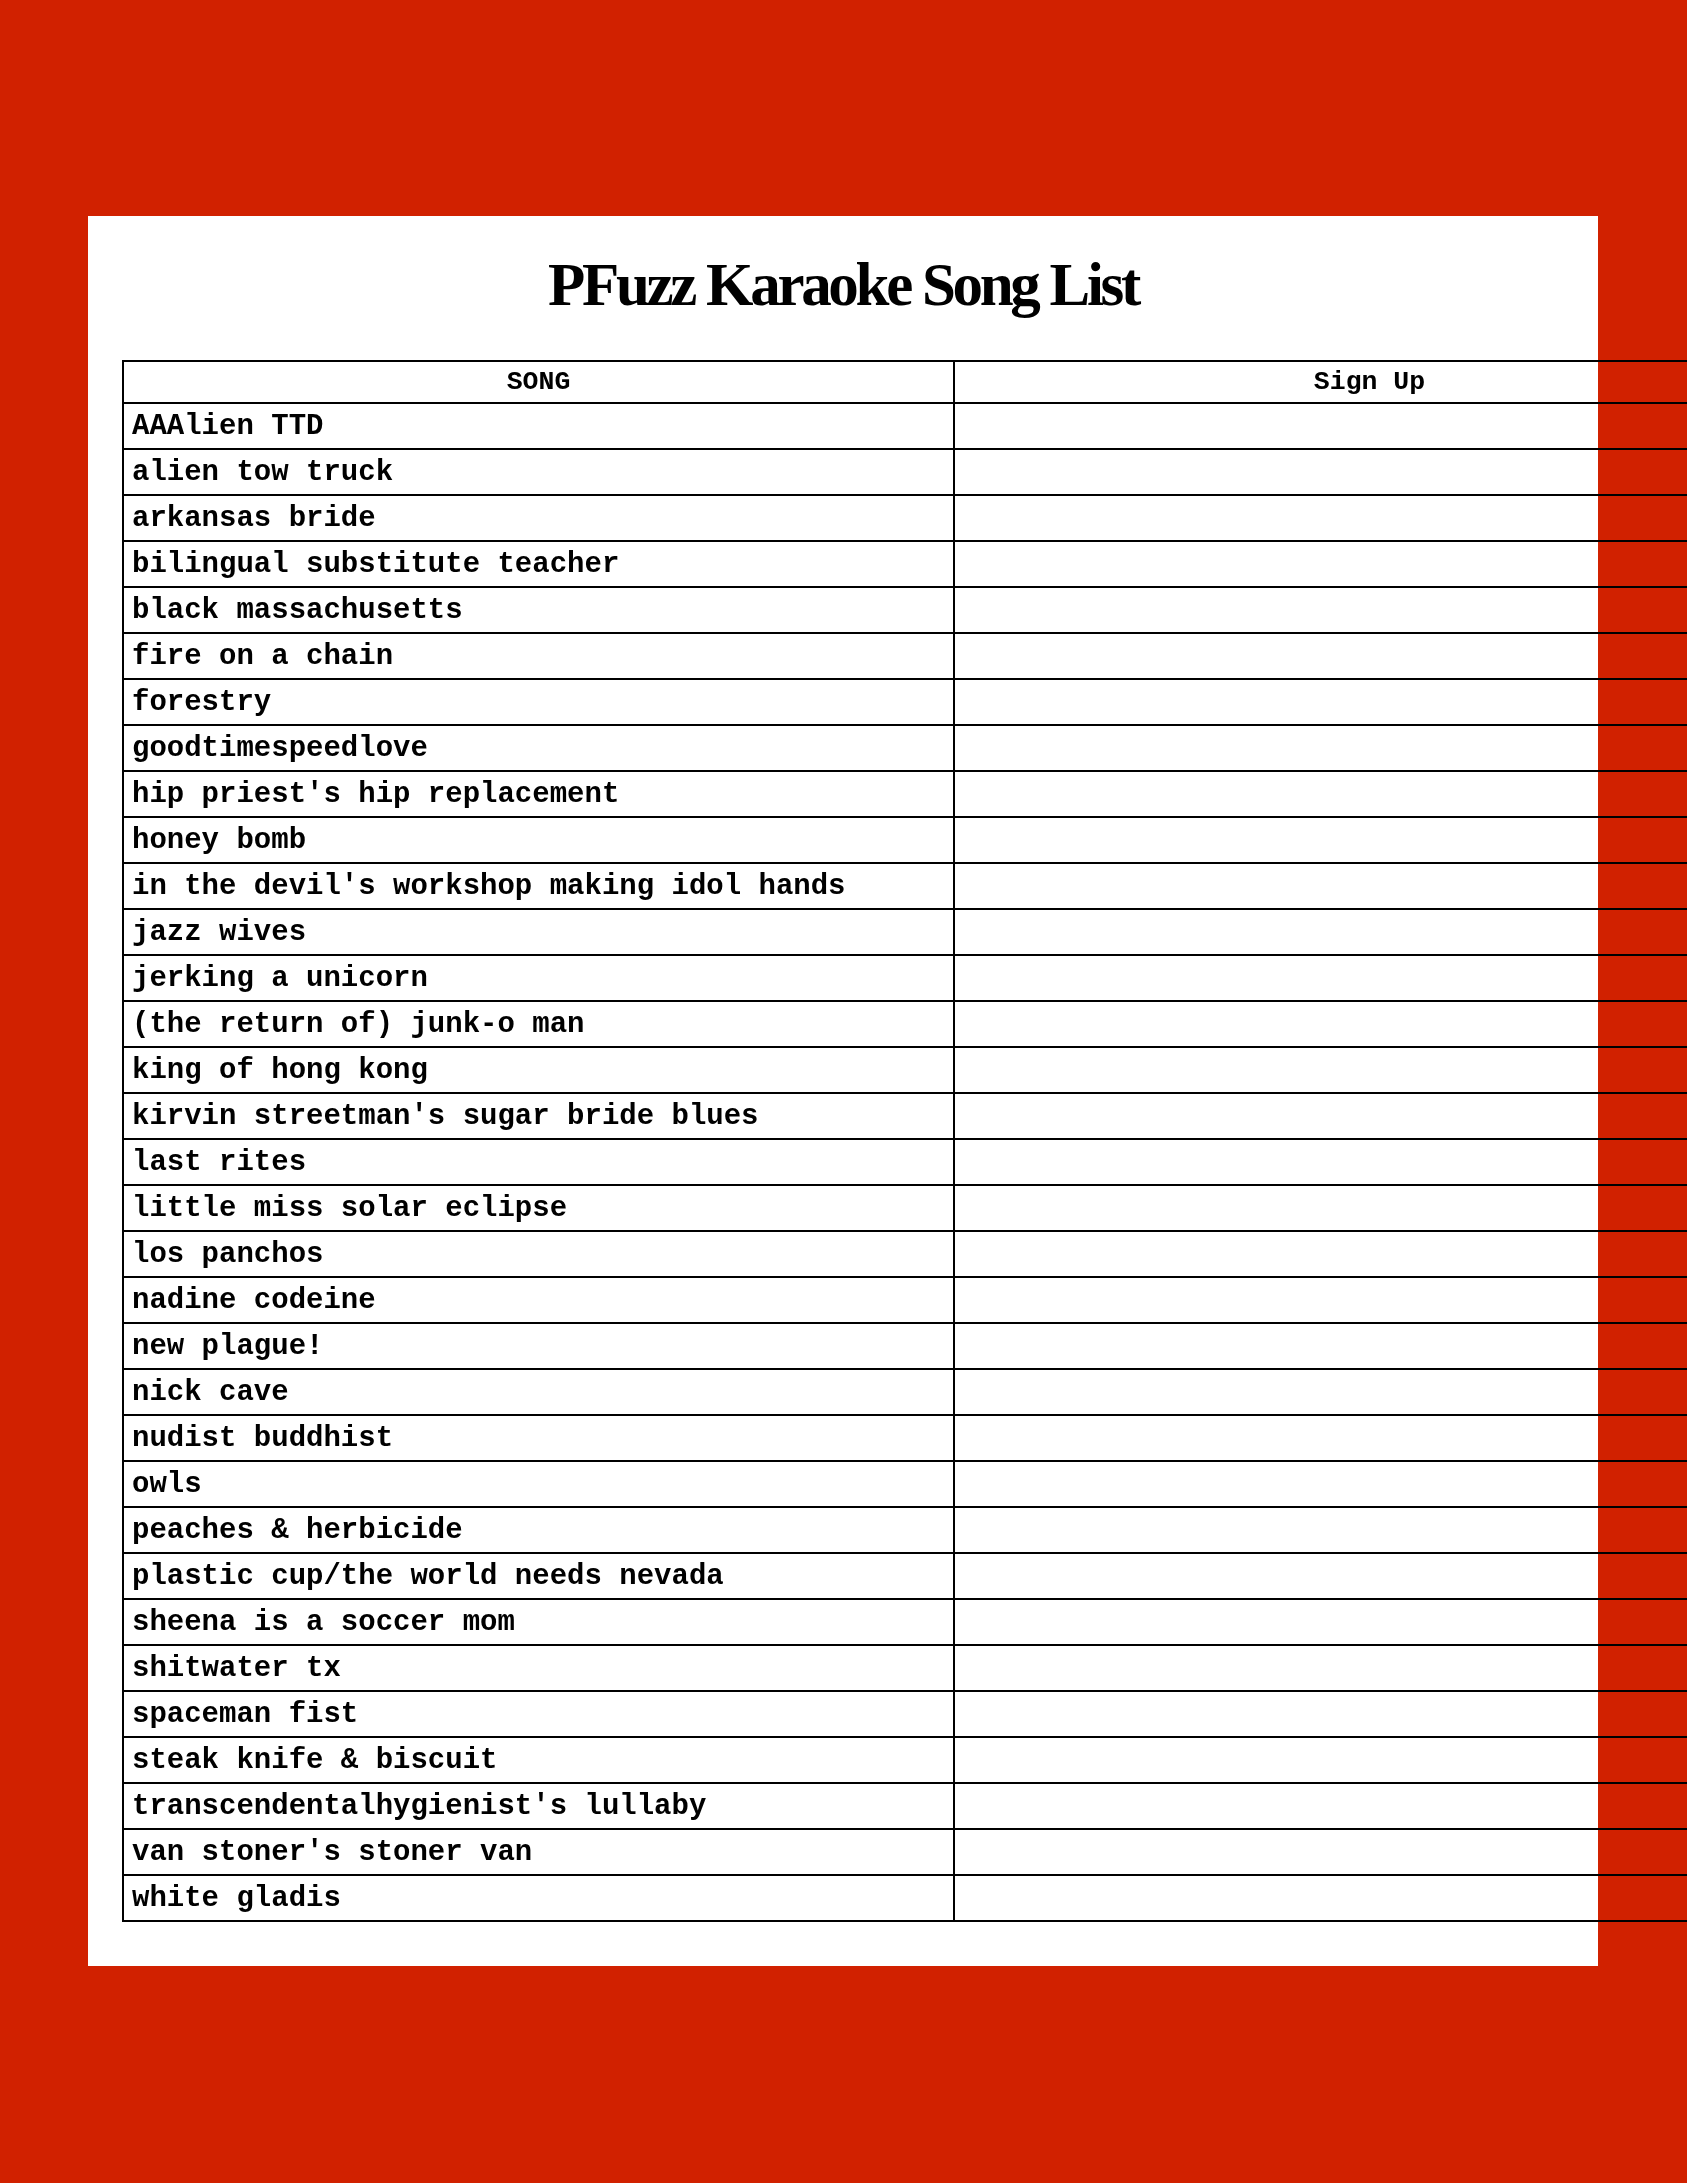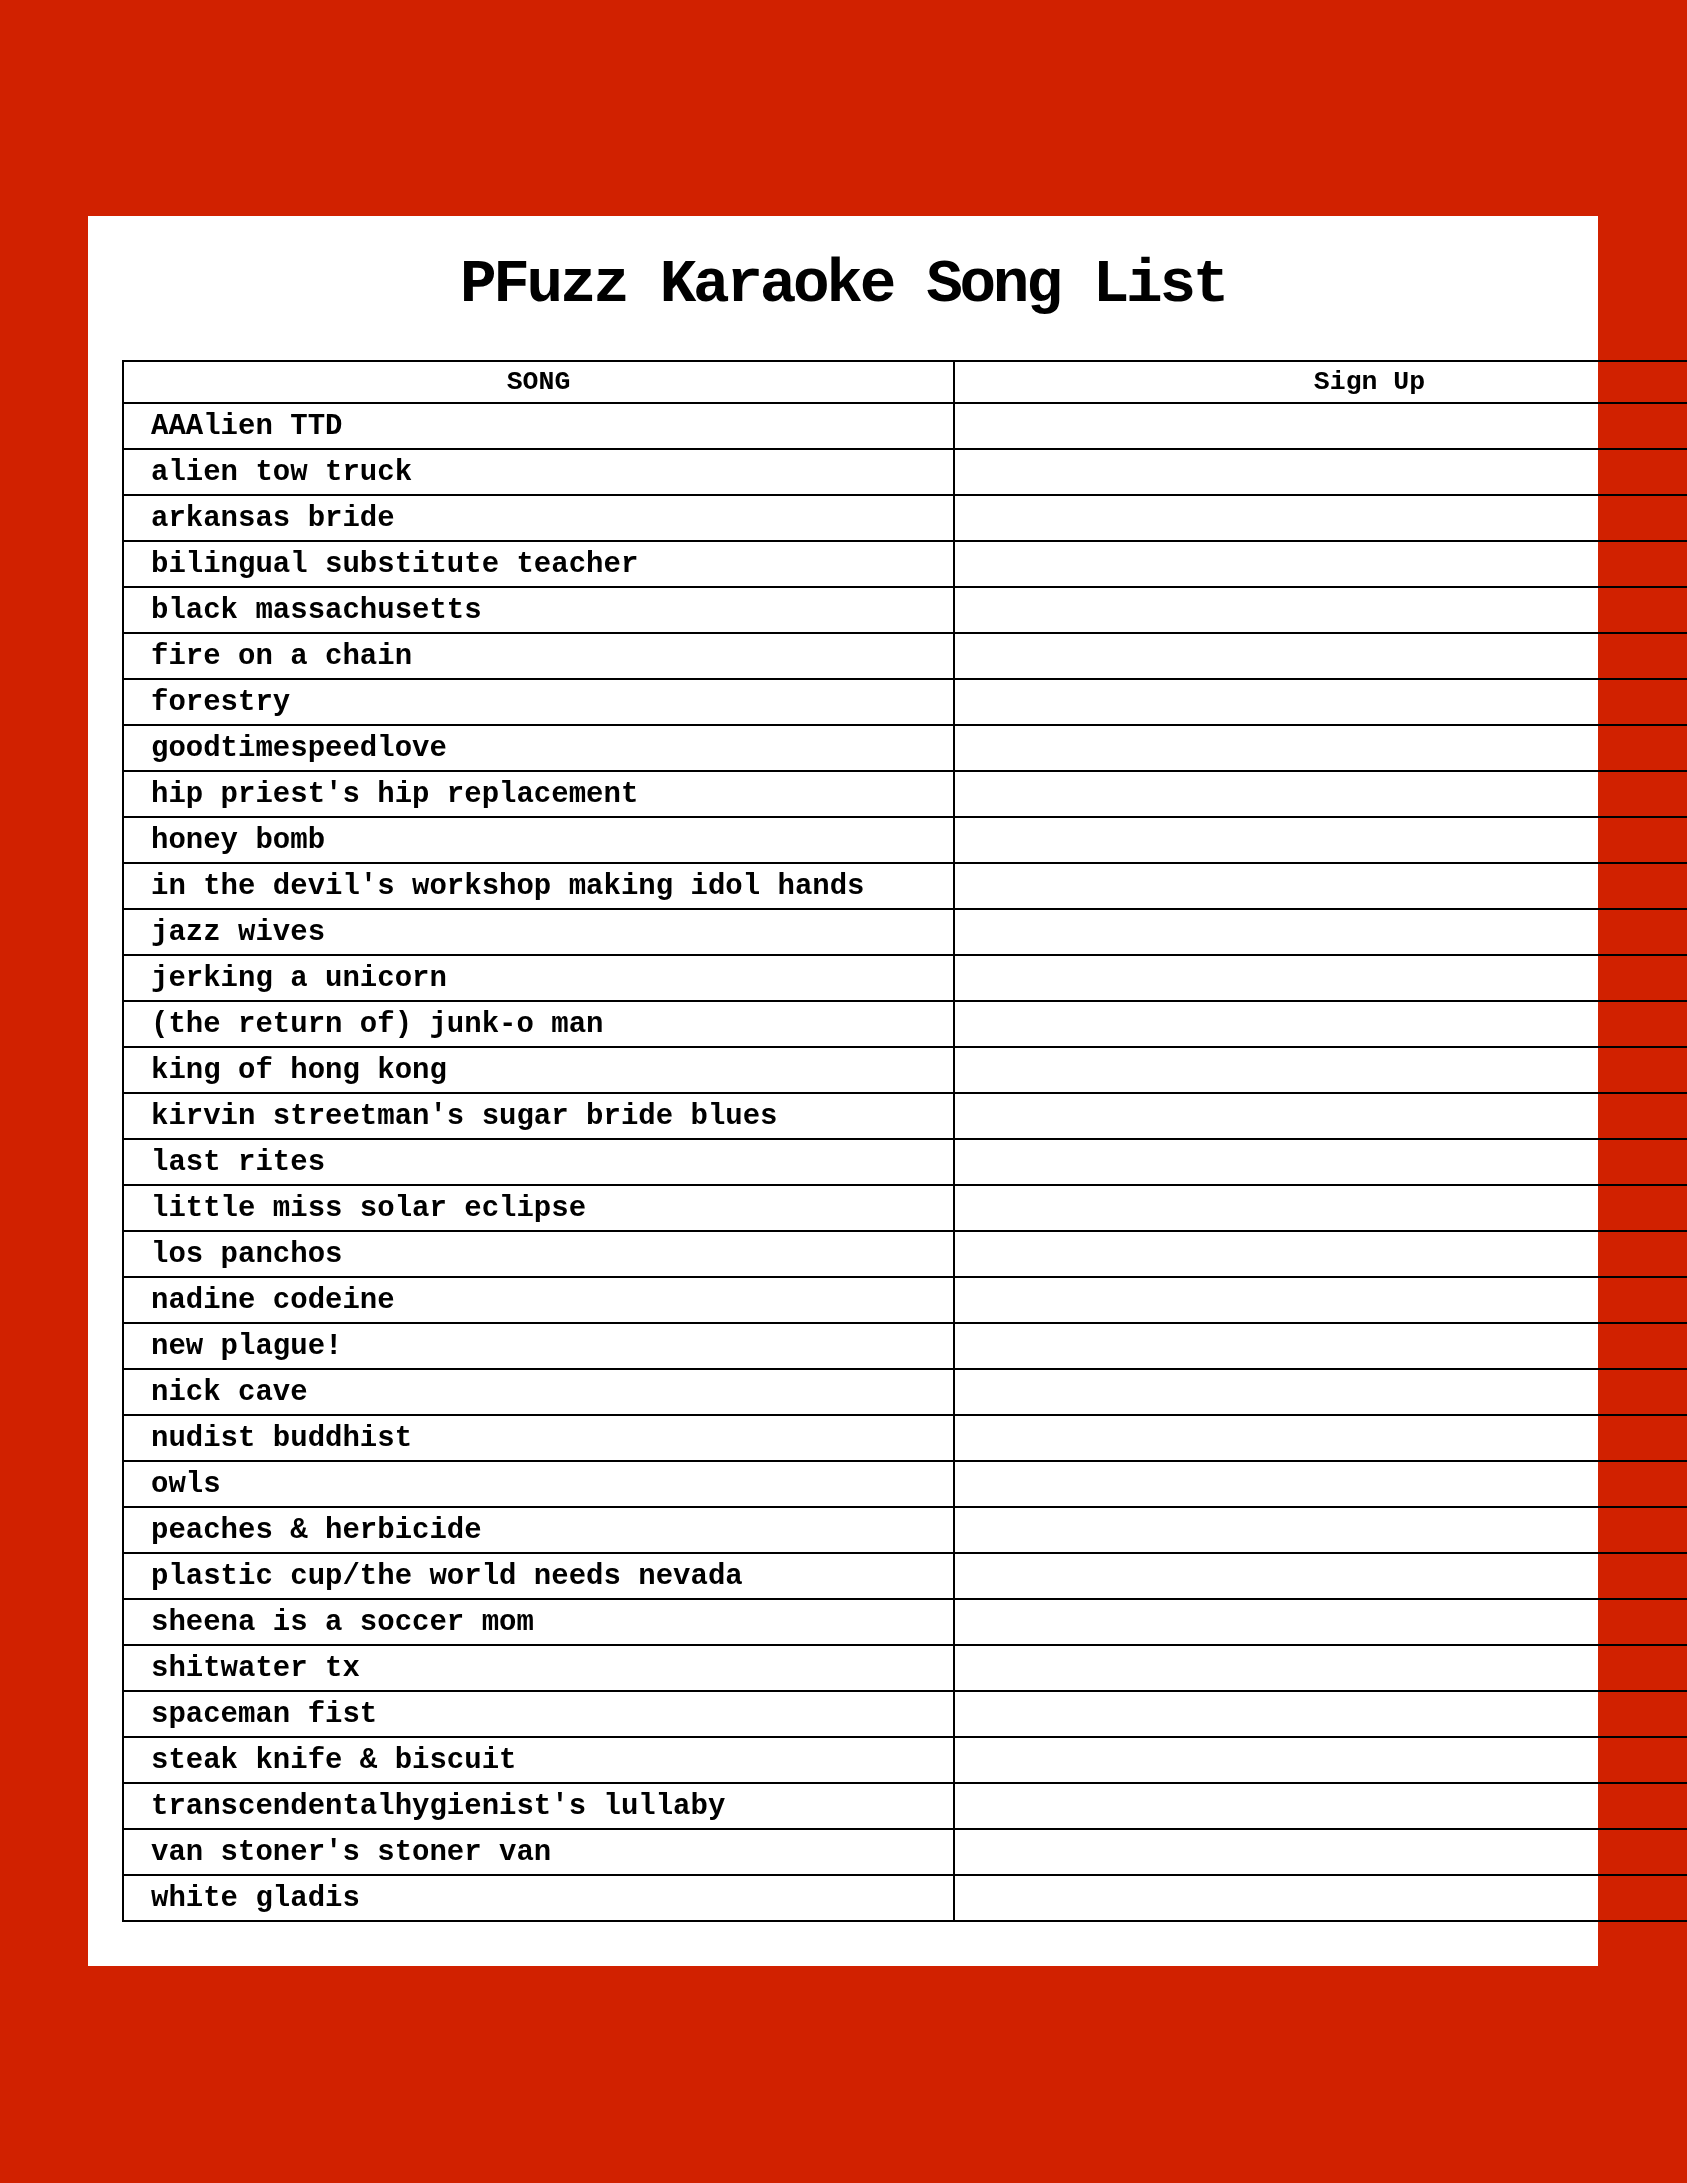--- a/index.html
+++ b/index.html
@@ -24,20 +24,21 @@
   }
   .title {
     margin: 0;
     padding-top: 34px;
     text-align: center;
     font-size: 61px;
     font-weight: bold;
     letter-spacing: -3.3px;
     color: #000000;
     white-space: nowrap;
+    font-family: Liberation Serif, serif;
   }
   table.songs {
     position: absolute;
     left: 34px;
     top: 144px;
     width: 1664px;
     border-collapse: collapse;
     table-layout: fixed;
   }
   table.songs col { width: 50%; }
@@ -55,21 +56,21 @@
     text-align: center;
     vertical-align: middle;
   }
   table.songs td {
     height: 42px;
     font-size: 29px;
     vertical-align: middle;
   }
   td.song-cell {
     text-align: left;
-    padding-left: 27px;
+    padding-left: 8px;
     margin-left: 36px;
   }
   td.signup-cell {
     text-align: left;
   }
 </style>
 </head>
 <body style="background: rgb(209, 33, 0);">
 
 <div class="page" style="background: rgb(255, 255, 255);">

